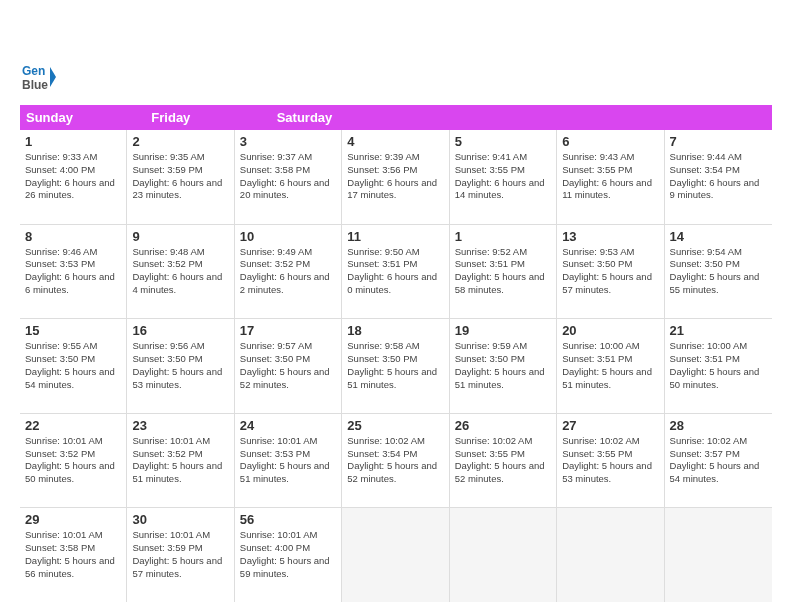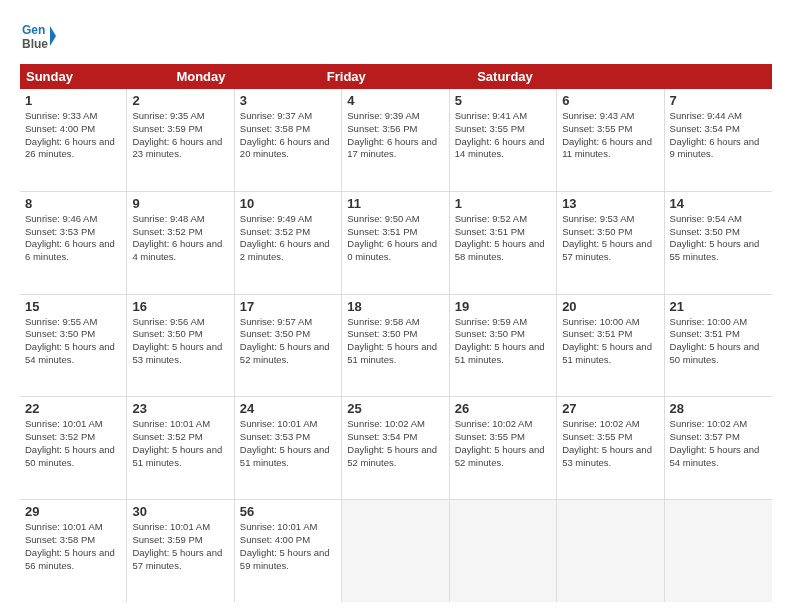--- a/index.html
+++ b/index.html
@@ -19,42 +19,43 @@
     }
     .header {
       display: flex;
       justify-content: space-between;
       align-items: flex-start;
       margin-bottom: 10px;
     }
     .logo {
       display: flex;
       align-items: center;
+      margin-top: 41px;
     }
     .title-section {
       text-align: right;
     }
     .month-title {
       font-size: 32px;
       font-weight: bold;
       color: #333;
     }
     .location {
       font-size: 16px;
       color: #555;
     }
     .calendar {
       flex: 1;
       display: flex;
       flex-direction: column;
     }
     .cal-header {
       display: grid;
-      grid-template-columns: repeat(5, 1fr);
-      background: #b91c1c;
+      grid-template-columns: repeat(6, 1fr);
+      background: #d946ef;
     }
     .cal-header-cell {
       color: #fff;
       font-size: 13px;
       font-weight: bold;
       padding: 5px 6px;
       text-align: left;
     }
     .cal-body {
       flex: 1;
@@ -111,21 +112,20 @@
 </div>
     <div class="title-section">
       <div class="month-title"></div>
       <div class="location"></div>
     </div>
   </div>
 
   <div class="calendar">
     <div class="cal-header">
     <div class="cal-header-cell">Sunday</div>
-        <div class="cal-header-cell">Monday</div>
         <div class="cal-header-cell">Friday</div>
         <div class="cal-header-cell">Saturday</div>
       </div>
     <div class="cal-body">
     <div class="cal-row">
           <div class="cal-cell"><span class="day-num">1</span><span class="cell-text">Sunrise: 9:33 AM<br>Sunset: 4:00 PM<br>Daylight: 6 hours and 26 minutes.</span></div>
           <div class="cal-cell"><span class="day-num">2</span><span class="cell-text">Sunrise: 9:35 AM<br>Sunset: 3:59 PM<br>Daylight: 6 hours and 23 minutes.</span></div>
           <div class="cal-cell"><span class="day-num">3</span><span class="cell-text">Sunrise: 9:37 AM<br>Sunset: 3:58 PM<br>Daylight: 6 hours and 20 minutes.</span></div>
           <div class="cal-cell"><span class="day-num">4</span><span class="cell-text">Sunrise: 9:39 AM<br>Sunset: 3:56 PM<br>Daylight: 6 hours and 17 minutes.</span></div>
           <div class="cal-cell"><span class="day-num">5</span><span class="cell-text">Sunrise: 9:41 AM<br>Sunset: 3:55 PM<br>Daylight: 6 hours and 14 minutes.</span></div>

